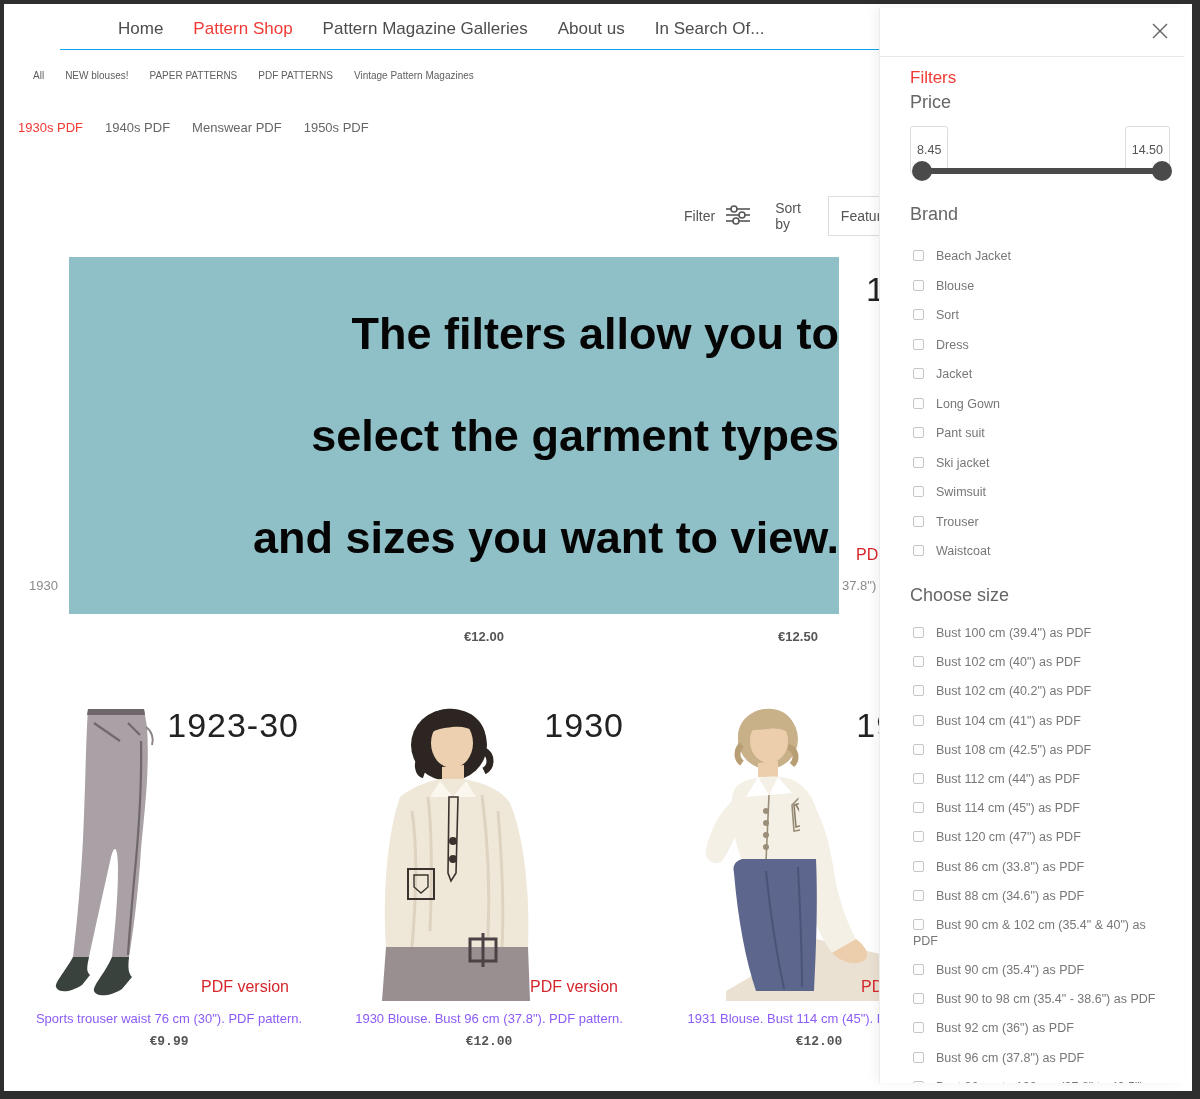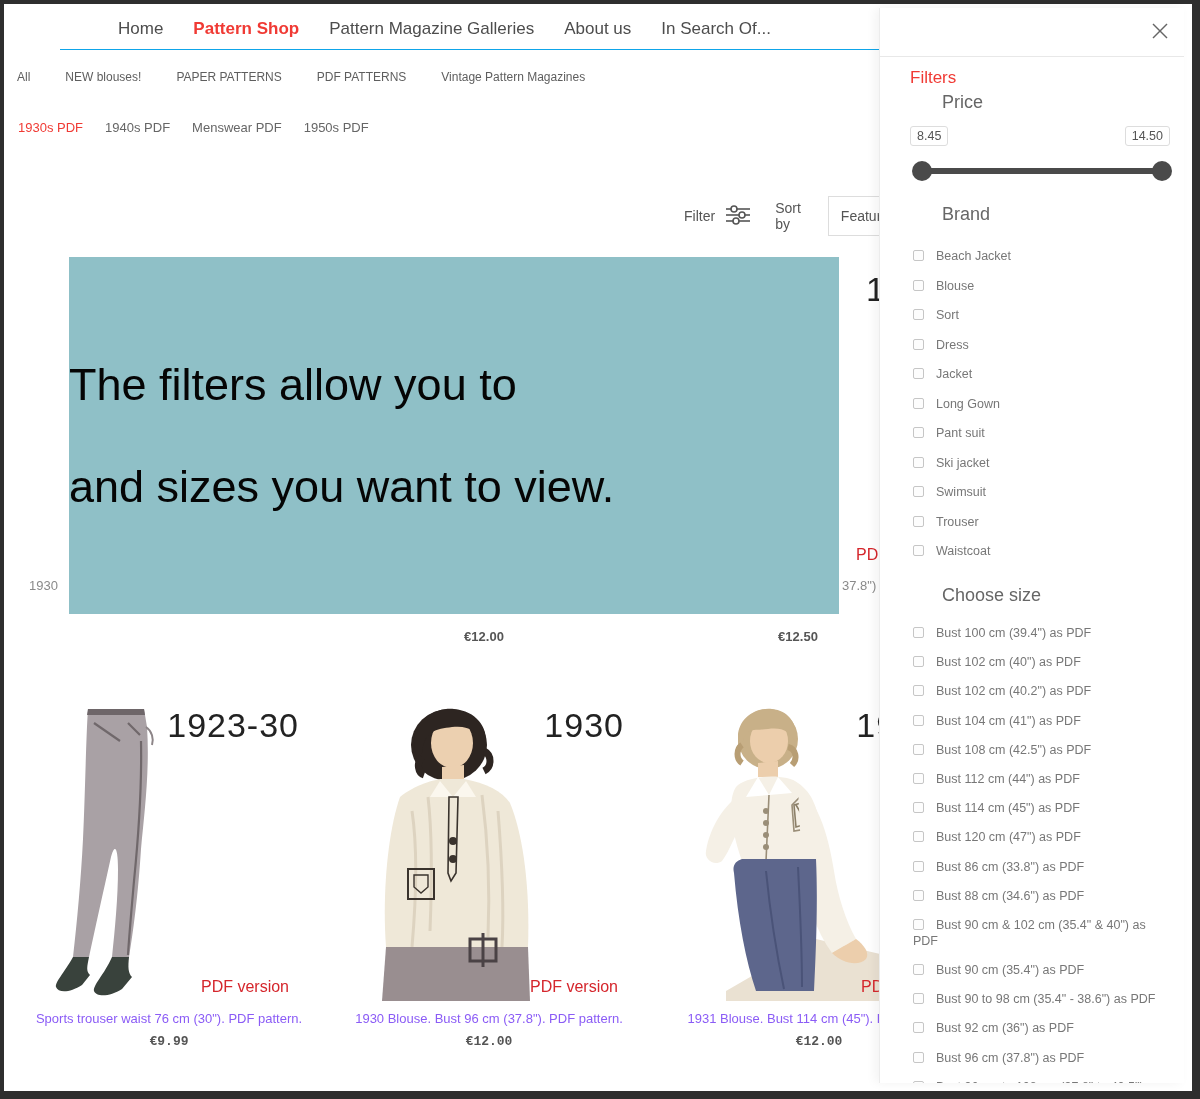--- a/index.html
+++ b/index.html
@@ -19,24 +19,24 @@
     position:absolute; left:4px; top:4px; width:871px; bottom:8px;
     background:#fff; overflow:hidden;
   }
   .topnav {
     position:absolute; left:52px; top:0; right:-60px; height:42px;
     border-bottom:1px solid #0ea5e9;
     display:flex; align-items:center; gap:30px; padding-left:58px;
     font-size:17px; color:#4d4d4d;
   }
   .topnav .nav-item { cursor:pointer; white-space:nowrap; }
-  .topnav .nav-item.active { color:var(--red);font-weight:bold; }
+  .topnav .nav-item.active { color:var(--red); }
   .catnav {
-    position:absolute; left:9px; top:62px; display:flex; gap:35px;
-    font-size:12px; color:#5e5e5e;
+    position:absolute; left:25px; top:62px; display:flex; gap:21px;
+    font-size:10px; color:#5e5e5e;
   }
   .subnav {
     position:absolute; left:10px; top:112px; display:flex; gap:22px;
     font-size:13px; color:#666;
   }
   .subnav .nav-item.active { color:var(--red); }
   .toolbar {
     position:absolute; left:676px; top:188px; height:40px;
     display:flex; align-items:center; font-size:14px; color:#555;
   }
@@ -50,22 +50,23 @@
   
   .frag { position:absolute; color:#8a8a8a; font-size:13px; white-space:nowrap; }
   .frag-year { font-size:34px; font-weight:300; color:#222; letter-spacing:1px; }
   .frag-pdf { color:var(--deepred); font-size:16px; }
   .frag-price { font-weight:bold; color:#555; width:160px; text-align:center; }
   
   .overlay {
     position:absolute; left:61px; top:249px; width:770px; height:357px;
     background:var(--teal); z-index:3;
     display:flex; flex-direction:column; justify-content:center;
-    text-align:left; color:#050505; font-size:45px; line-height:102px;
+    text-align:right; color:#050505; font-size:45px; line-height:102px;
     letter-spacing:0;
+    font-weight:bold;
   }
   
   .card { position:absolute; top:690px; width:310px; height:365px; }
   .card-1 { left:6px; } .card-2 { left:326px; } .card-3 { left:656px; }
   .card-year {
     position:absolute; top:8px; font-size:34px; font-weight:300;
     color:#222; letter-spacing:1px;
   }
   .card-1 .card-year { right:25px; }
   .card-2 .card-year { right:20px; }
@@ -95,31 +96,31 @@
     background:#fff; border-left:1px solid #ececec;
     box-shadow:-4px 0 10px rgba(0,0,0,0.05); z-index:5; overflow:hidden;
   }
   .panel-title {
     position:absolute; left:30px; top:15px; font-size:17px; color:var(--red);margin-top:45px;
   }
   .panel-close { position:absolute; right:14px; top:13px; cursor:pointer; }
   .panel-divider {
     position:absolute; left:0; right:0; top:48px; border-top:1px solid #e8e8e8;
   }
-  .sec-heading { position:absolute; left:30px; font-size:18px; color:#666;margin-left:32px; }
+  .sec-heading { position:absolute; left:30px; font-size:18px; color:#666; }
   .h-price { top:84px; }
   .h-brand { top:196px;text-align:center; }
   .h-size  { top:577px; }
   .price-inputs {
     position:absolute; left:30px; right:14px; top:118px;
     display:flex; justify-content:space-between;
   }
   .price-box {
     border:1px solid #ddd; border-radius:3px; background:#fff;
-    font-size:12.5px; color:#555; padding:2px 6px; min-width:34px; text-align:left;
+    font-size:12.5px; color:#555; padding:16px 6px; min-width:34px; text-align:left;
   }
   .slider { position:absolute; left:34px; width:256px; top:152px; height:22px; }
   .slider-track {
     position:absolute; left:8px; right:8px; top:8px; height:6px;
     background:#4a4a4a; border-radius:3px;
   }
   .slider-handle {
     position:absolute; top:1px; width:20px; height:20px; border-radius:50%;
     background:#4a4a4a; cursor:pointer;
   }
@@ -190,20 +191,21 @@
 
     <span class="frag" style="left:21px; top:570px;">1930</span>
     <span class="frag frag-year" style="left:858px; top:262px;">1</span>
     <span class="frag frag-pdf" style="left:848px; top:538px;">PDF version</span>
     <span class="frag" style="left:834px; top:570px;">37.8") b</span>
     <span class="frag frag-price" style="left:396px; top:621px;">€12.00</span>
     <span class="frag frag-price" style="left:710px; top:621px;">€12.50</span>
 
     <div class="overlay">
       <div>The filters allow you to</div>
+      <div>select the garment types</div>
       <div>and sizes you want to view.</div>
     </div>
 
     <div class="card card-1">
       <div class="card-illo">
         <svg width="140" height="300" viewBox="0 0 140 300">
           <path d="M46,8 L102,8 L105,26 C108,70 102,115 99,148 C96,196 91,232 87,256 L70,256 C73,228 76,196 76,168 C76,148 73,141 69,156 C61,192 53,228 47,256 L31,256 C35,222 39,178 41,138 C43,98 44,36 46,8 Z" fill="#a9a1a5"></path>
           <path d="M46,8 L102,8 L103,14 L45,14 Z" fill="#6e6669"></path>
           <path d="M52,22 L78,40 M86,22 L98,34 M99,40 C100,90 96,140 92,180 C89,214 87,236 86,254" stroke="#70686b" stroke-width="2.2" fill="none"></path>
           <path d="M31,256 L47,256 C45,266 44,270 48,274 L40,284 C28,292 16,292 14,286 C13,281 22,272 31,256 Z" fill="#39423c"></path>

